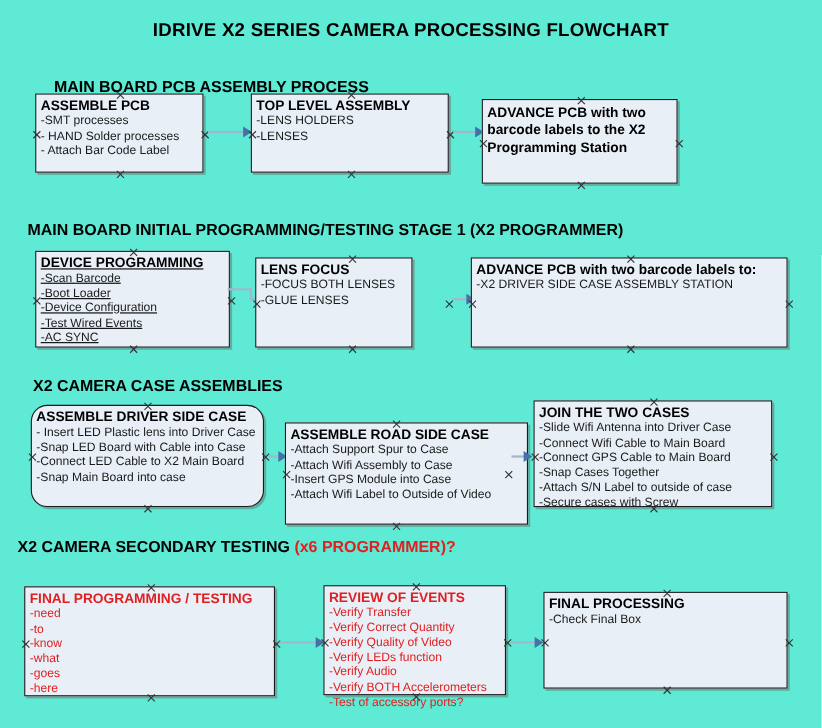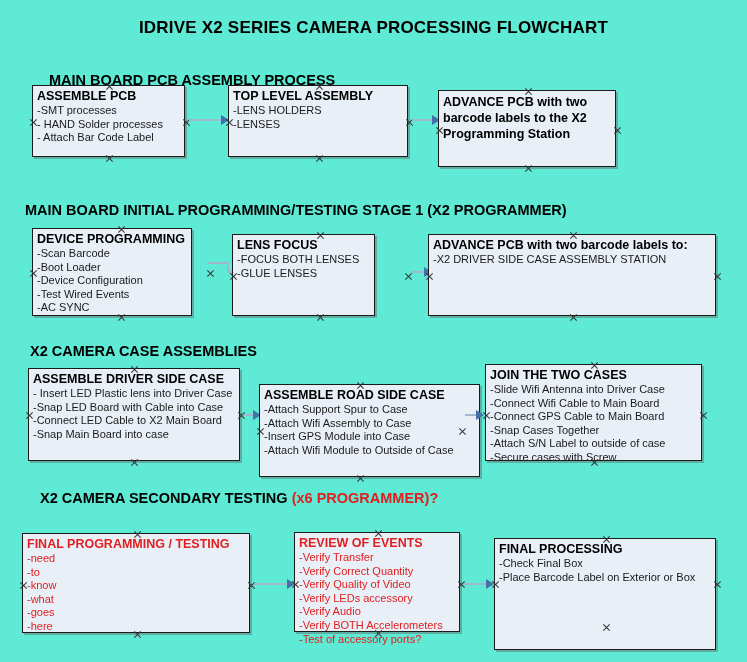--- a/index.html
+++ b/index.html
@@ -159,21 +159,21 @@
     <span class="xh" style="left:-4px; top:35px;"></span>
     <span class="xh" style="left:174px; top:35px;"></span>
     <span class="xh" style="left:85px; top:-4px;"></span>
     <span class="xh" style="left:85px; top:73px;"></span>
   </div>
 
   <div class="section-head" style="left:25px; top:202px;">
     <span>MAIN BOARD INITIAL PROGRAMMING/TESTING STAGE 1 (X2 PROGRAMMER)</span>
   </div>
 
-  <div class="node" style="left:32px; top:228px; width:160px; height:88px;">
+  <div class="node" style="left:32px; top:228px; width:177px; height:88px;text-decoration:underline;">
     <div class="nt">DEVICE PROGRAMMING</div>
     <ul>
       <li>-Scan Barcode</li>
       <li>-Boot Loader</li>
       <li>-Device Configuration</li>
       <li>-Test Wired Events</li>
       <li>-AC SYNC</li>
     </ul>
     <span class="xh" style="left:-4px; top:40px;"></span>
     <span class="xh" style="left:173px; top:40px;"></span>
@@ -209,21 +209,21 @@
     <span class="xh" style="left:-4px; top:37px;"></span>
     <span class="xh" style="left:284px; top:37px;"></span>
     <span class="xh" style="left:140px; top:-4px;"></span>
     <span class="xh" style="left:140px; top:78px;"></span>
   </div>
 
   <div class="section-head" style="left:30px; top:343px;">
     <span>X2 CAMERA CASE ASSEMBLIES</span>
   </div>
 
-  <div class="node" style="left:28px; top:368px; width:212px; height:93px;">
+  <div class="node" style="left:28px; top:368px; width:212px; height:93px;border-radius:15px;">
     <div class="nt">ASSEMBLE DRIVER SIDE CASE</div>
     <ul>
       <li>- Insert LED Plastic lens into Driver Case</li>
       <li>-Snap LED Board with Cable into Case</li>
       <li>-Connect LED Cable to X2 Main Board</li>
       <li>-Snap Main Board into case</li>
     </ul>
     <span class="xh" style="left:-4px; top:42px;"></span>
     <span class="xh" style="left:208px; top:42px;"></span>
     <span class="xh" style="left:101px; top:-4px;"></span>
@@ -232,21 +232,21 @@
 
   <div class="conn-line" style="left:244px; top:414px; width:14px;"></div>
   <div class="arrow-head" style="left:253px; top:410px;"></div>
 
   <div class="node" style="left:259px; top:384px; width:221px; height:93px;">
     <div class="nt">ASSEMBLE ROAD SIDE CASE</div>
     <ul>
       <li>-Attach Support Spur to Case</li>
       <li>-Attach Wifi Assembly to Case</li>
       <li>-Insert GPS Module into Case</li>
-      <li>-Attach Wifi Module to Outside of Case</li>
+      <li>-Attach Wifi Label to Outside of Video</li>
     </ul>
     <span class="xh" style="left:-4px; top:42px;"></span>
     <span class="xh" style="left:198px; top:42px;"></span>
     <span class="xh" style="left:96px; top:-4px;"></span>
     <span class="xh" style="left:96px; top:89px;"></span>
   </div>
 
   <div class="conn-line" style="left:465px; top:414px; width:16px;"></div>
   <div class="arrow-head" style="left:476px; top:410px;"></div>
 
@@ -259,21 +259,21 @@
       <li>-Snap Cases Together</li>
       <li>-Attach S/N Label to outside of case</li>
       <li>-Secure cases with Screw</li>
     </ul>
     <span class="xh" style="left:-4px; top:46px;"></span>
     <span class="xh" style="left:213px; top:46px;"></span>
     <span class="xh" style="left:104px; top:-4px;"></span>
     <span class="xh" style="left:104px; top:93px;"></span>
   </div>
 
-  <div class="section-head" style="left:40px; top:490px;">
+  <div class="section-head" style="left:16px; top:490px;">
     <span>X2 CAMERA SECONDARY TESTING  </span><span class="accent">(x6 PROGRAMMER)?</span>
   </div>
 
   <div class="node red" style="left:22px; top:533px; width:228px; height:100px;">
     <div class="nt">FINAL PROGRAMMING / TESTING</div>
     <ul>
       <li>-need</li>
       <li>-to</li>
       <li>-know</li>
       <li>-what</li>
@@ -288,39 +288,38 @@
 
   <div class="conn-line" style="left:254px; top:583px; width:38px;"></div>
   <div class="arrow-head" style="left:287px; top:579px;"></div>
 
   <div class="node red overflow" style="left:294px; top:532px; width:166px; height:100px;">
     <div class="nt">REVIEW OF EVENTS</div>
     <ul>
       <li>-Verify Transfer</li>
       <li>-Verify Correct Quantity</li>
       <li>-Verify Quality of Video</li>
-      <li>-Verify LEDs accessory</li>
+      <li>-Verify LEDs function</li>
       <li>-Verify Audio</li>
       <li>-Verify BOTH Accelerometers</li>
       <li>-Test of accessory ports?</li>
     </ul>
     <span class="xh" style="left:-4px; top:47px;"></span>
     <span class="xh" style="left:162px; top:47px;"></span>
     <span class="xh" style="left:79px; top:-4px;"></span>
     <span class="xh" style="left:79px; top:96px;"></span>
   </div>
 
   <div class="conn-line" style="left:464px; top:583px; width:26px;"></div>
   <div class="arrow-head" style="left:486px; top:579px;"></div>
 
-  <div class="node" style="left:494px; top:538px; width:222px; height:112px;">
+  <div class="node" style="left:494px; top:538px; width:222px; height:88px;">
     <div class="nt">FINAL PROCESSING</div>
     <ul>
       <li>-Check Final Box</li>
-      <li>-Place Barcode Label on Exterior or Box</li>
     </ul>
     <span class="xh" style="left:-4px; top:41px;"></span>
     <span class="xh" style="left:218px; top:41px;"></span>
     <span class="xh" style="left:107px; top:-4px;"></span>
     <span class="xh" style="left:107px; top:84px;"></span>
   </div>
 
 </div>
 
 </body></html>

